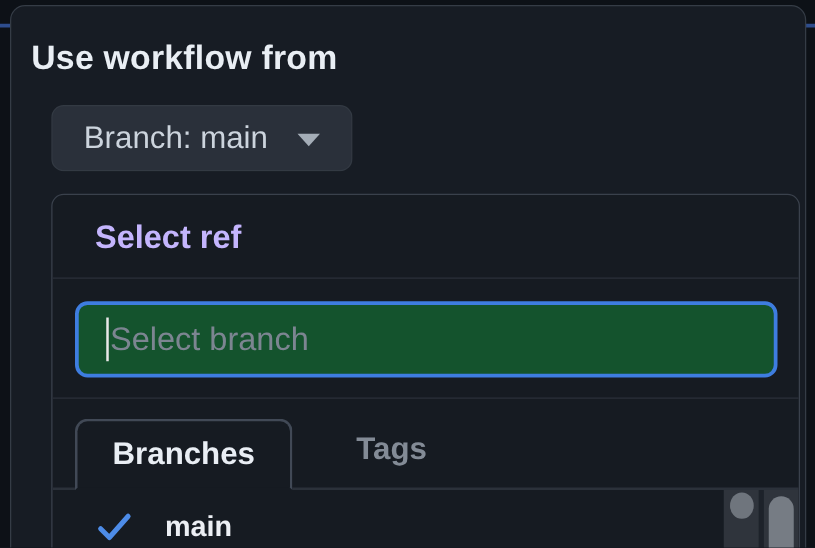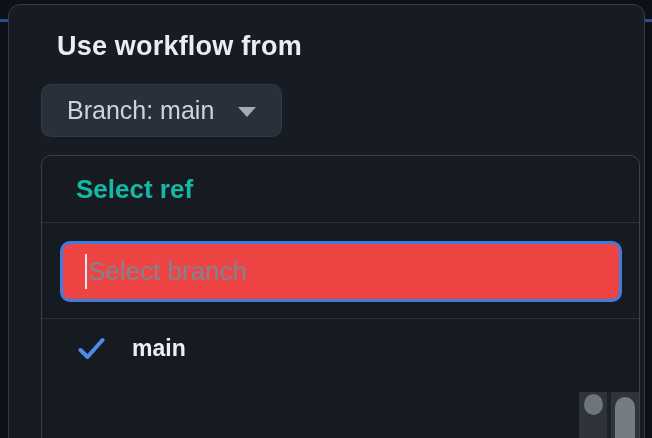--- a/index.html
+++ b/index.html
@@ -18,21 +18,21 @@
     font-family:"Liberation Sans", sans-serif;
     -webkit-font-smoothing:antialiased;
   }
   .bg-accent-line{position:absolute;left:0;top:19px;width:652px;height:3px;background:var(--behind-accent-line);}
   .dropdown{
     position:absolute;left:8px;top:4px;width:637px;height:456px;
     background:var(--panel-bg);
     border:1.5px solid #353c46;border-radius:12px;
   }
   .dd-title{
-    position:absolute;left:48px;top:26px;
+    position:absolute;left:16px;top:26px;
     font-size:27px;font-weight:bold;color:#e9eef4;letter-spacing:.2px;
   }
   .branch-btn{
     position:absolute;left:32px;top:79px;height:53px;
     display:flex;align-items:center;gap:24px;padding:0 25px;
     background:var(--button-bg);
     border:1px solid rgba(205,217,229,0.06);
     border-radius:10px;cursor:pointer;
   }
   .branch-btn-label{font-size:25px;color:#ccd4dd;}
@@ -44,28 +44,28 @@
   .ref-panel{
     position:absolute;left:32px;top:150px;width:599px;height:306px;
     background:#161b22;
     border:1.5px solid #3a414c;border-radius:10px;
     overflow:hidden;
   }
   .menu-header{
     height:67px;display:flex;align-items:center;padding-left:34px;
     border-bottom:1.5px solid #2b313a;
   }
-  .menu-header-title{font-size:26px;font-weight:bold;color:#14b8a6;}
+  .menu-header-title{font-size:26px;font-weight:bold;color:#c4b5fd;}
   .filter-wrap{
     height:96px;border-bottom:1.5px solid #2b313a;
     padding:18px 0 0 18px;position:relative;
   }
   .filter-input{
     display:block;width:562px;height:61px;
-    background:#ef4444;color:#e9eef4;
+    background:#14532d;color:#e9eef4;
     border:3px solid var(--accent-blue);border-radius:10px;
     font-size:26px;font-family:"Liberation Sans", sans-serif;
     padding:0 20px 0 25px;outline:none;
   }
   .filter-input::placeholder{color:#7c8591;opacity:1;}
   .text-cursor{
     position:absolute;left:43px;top:31px;width:2px;height:35px;
     background:#e8e8e8;
   }
   .tabs-row{
@@ -123,20 +123,28 @@
 
     <div class="menu-header">
       <span class="menu-header-title">Select ref</span>
     </div>
 
     <div class="filter-wrap">
       <input class="filter-input" type="text" placeholder="Select branch" style="">
       <div class="text-cursor"></div>
     </div>
 
+    <div class="tabs-row">
+      <div class="tab-selected">
+        <span>Branches</span>
+      </div>
+      <div class="tab-plain">
+        <span>Tags</span>
+      </div>
+    </div>
 
     <div class="ref-list">
       <div class="ref-item">
         <svg class="check-icon" viewBox="0 0 27 23" fill="none">
           <path d="M2.5 13 L9.5 20 L24.5 3" stroke="var(--check-blue)" stroke-width="4" stroke-linecap="round" stroke-linejoin="round"></path>
         </svg>
         <span class="ref-item-label">main</span>
       </div>
     </div>
 

